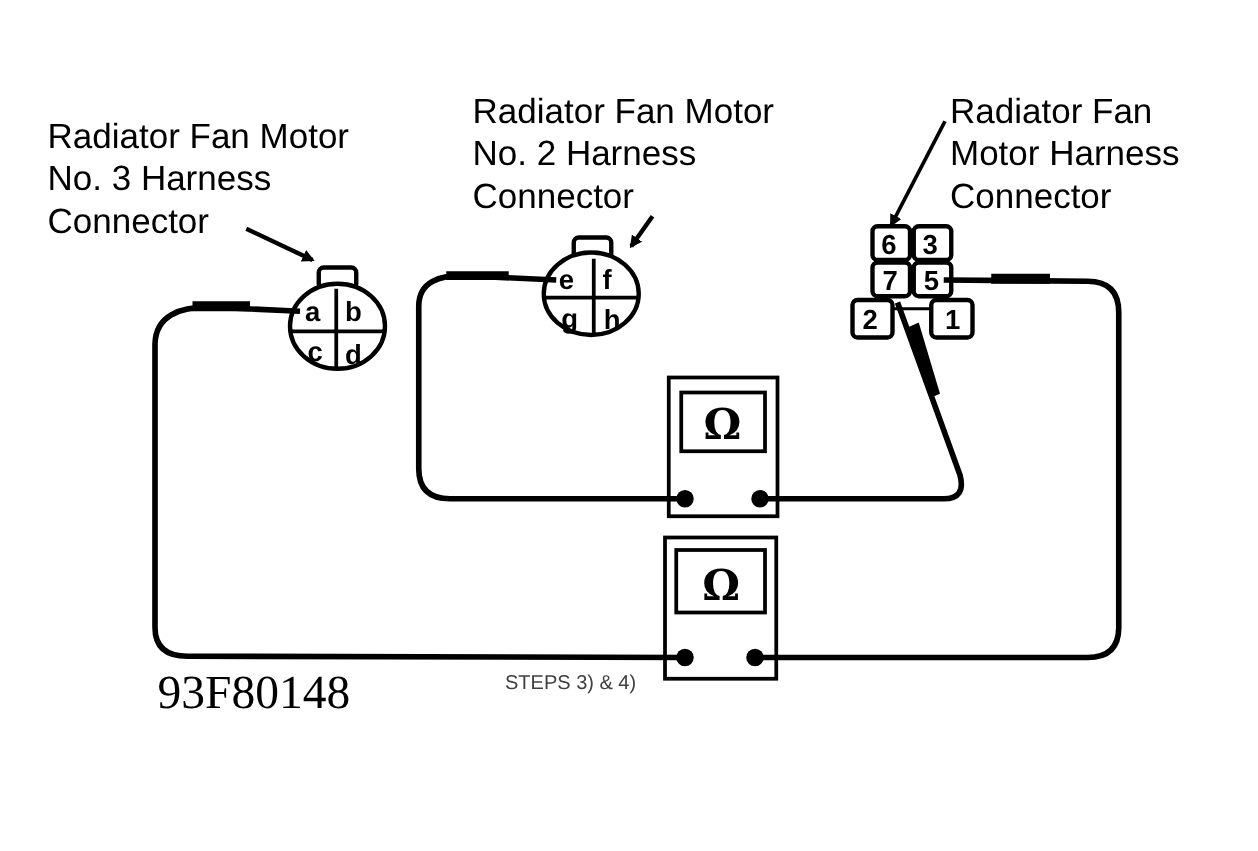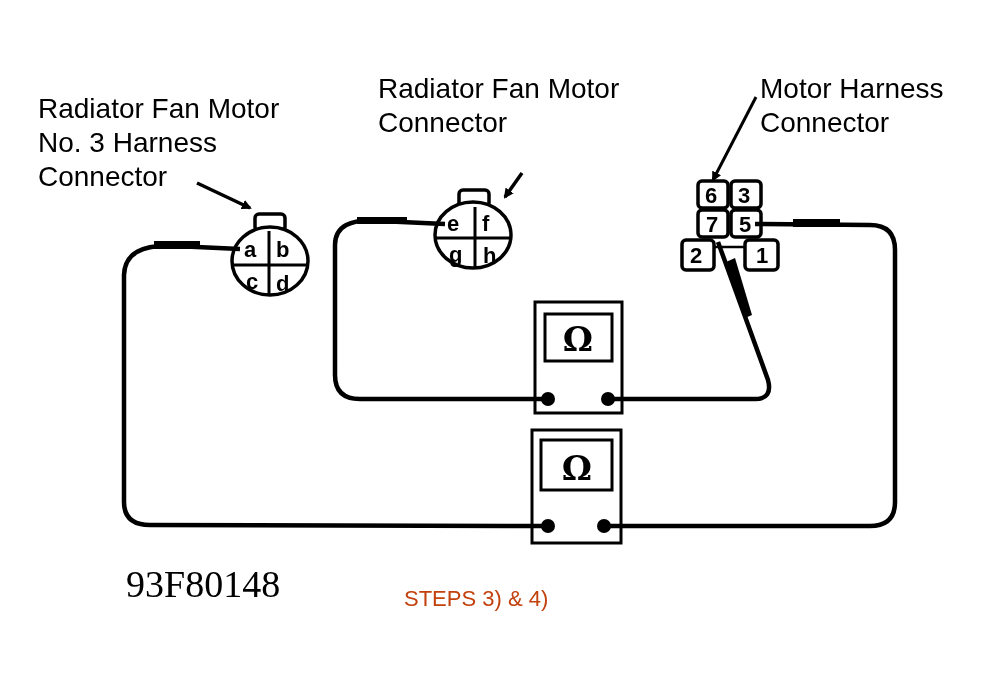--- a/index.html
+++ b/index.html
@@ -1,37 +1,39 @@
 <!DOCTYPE html>
 <html><head>
   <meta charset="utf-8">
   <style>
     html, body { margin: 0; padding: 0; background: #ffffff; }
     body { width: 1006px; height: 681px; position: relative; overflow: hidden; font-family: "Liberation Sans", sans-serif; }
     .lbl { position: absolute; font-family: "Liberation Sans", sans-serif; font-size: 28px; line-height: 34px; color: #000; white-space: nowrap; }
     .lbl div { height: 34px; }
-    #fig-id { position: absolute; left: 126px; top: 562px; font-family: "Liberation Serif", serif; font-size: 38px; color: #000; }
-    #caption { position: absolute; left: 404px; top: 586px; font-family: "Liberation Sans", sans-serif; font-size: 22px; color: #c2410c; }
+    #fig-id { position: absolute; left: 126px; top: 532px; font-family: "Liberation Serif", serif; font-size: 38px; color: #000; }
+    #caption { position: absolute; left: 404px; top: 538px; font-family: "Liberation Sans", sans-serif; font-size: 16px; color: #404040; }
     svg { position: absolute; left: 0; top: 0; }
     .pin-text { font-family: "Liberation Sans", sans-serif; font-weight: bold; font-size: 22px; fill: #000; }
     .omega { font-family: "DejaVu Serif", serif; font-weight: bold; font-size: 34px; fill: #000; }
   </style>
 </head>
 <body>
 
 <div class="lbl" style="left:38px; top:92px;">
   <div>Radiator Fan Motor</div>
   <div>No. 3 Harness</div>
   <div>Connector</div>
 </div>
 <div class="lbl" style="left:378px; top:72px;">
   <div>Radiator Fan Motor</div>
+  <div>No. 2 Harness</div>
   <div>Connector</div>
 </div>
 <div class="lbl" style="left:760px; top:72px;">
+  <div>Radiator Fan</div>
   <div>Motor Harness</div>
   <div>Connector</div>
 </div>
 
 <svg width="1006" height="681" viewBox="0 0 1006 681">
   <defs>
     <marker id="arrowhead" markerWidth="10" markerHeight="10" refX="8" refY="5" orient="auto" markerUnits="userSpaceOnUse">
       <path d="M0,0 L10,5 L0,10 z" fill="#000"></path>
     </marker>
   </defs>

